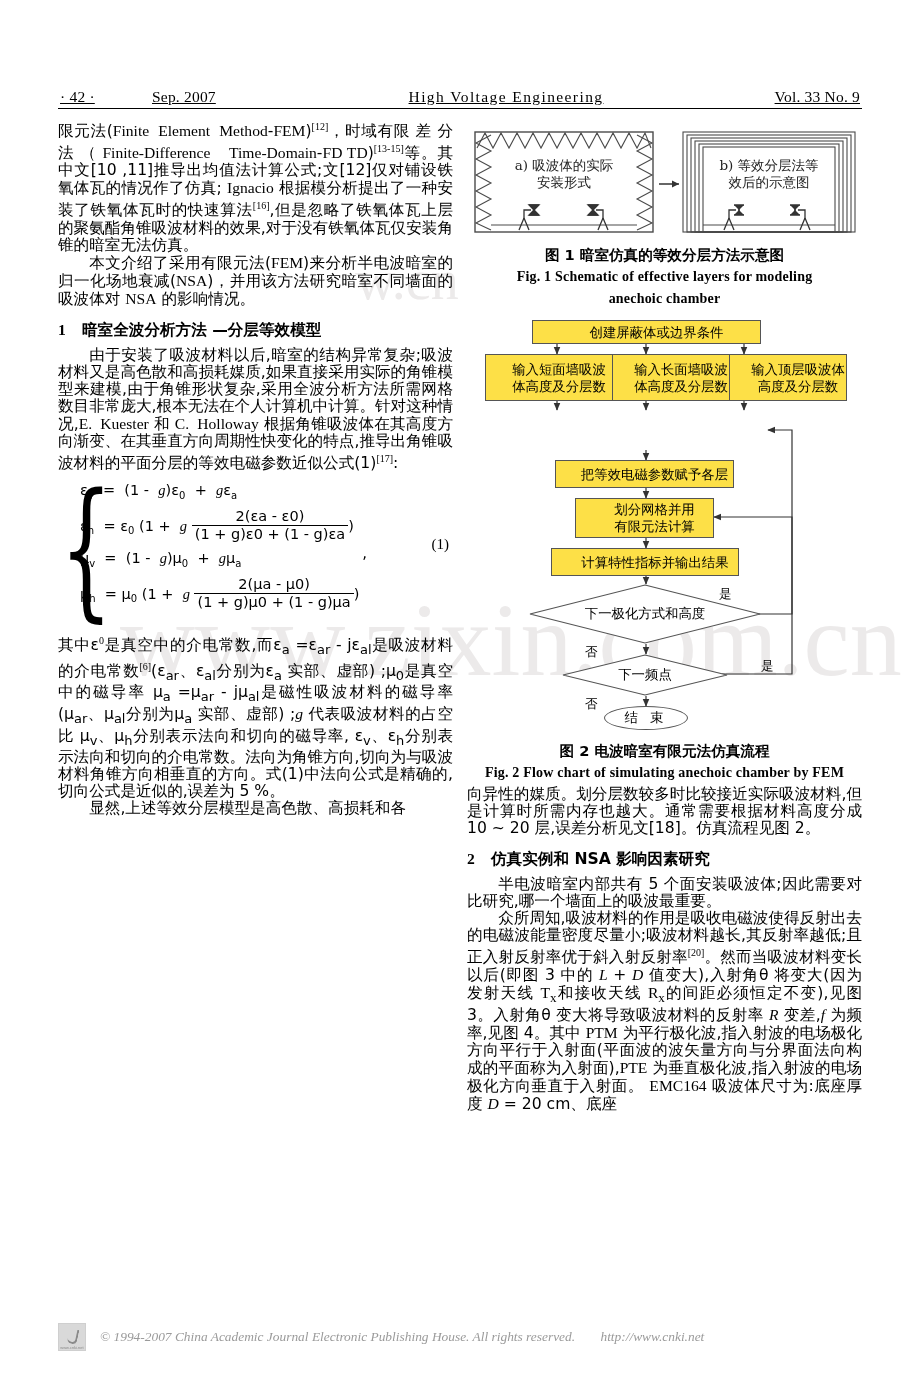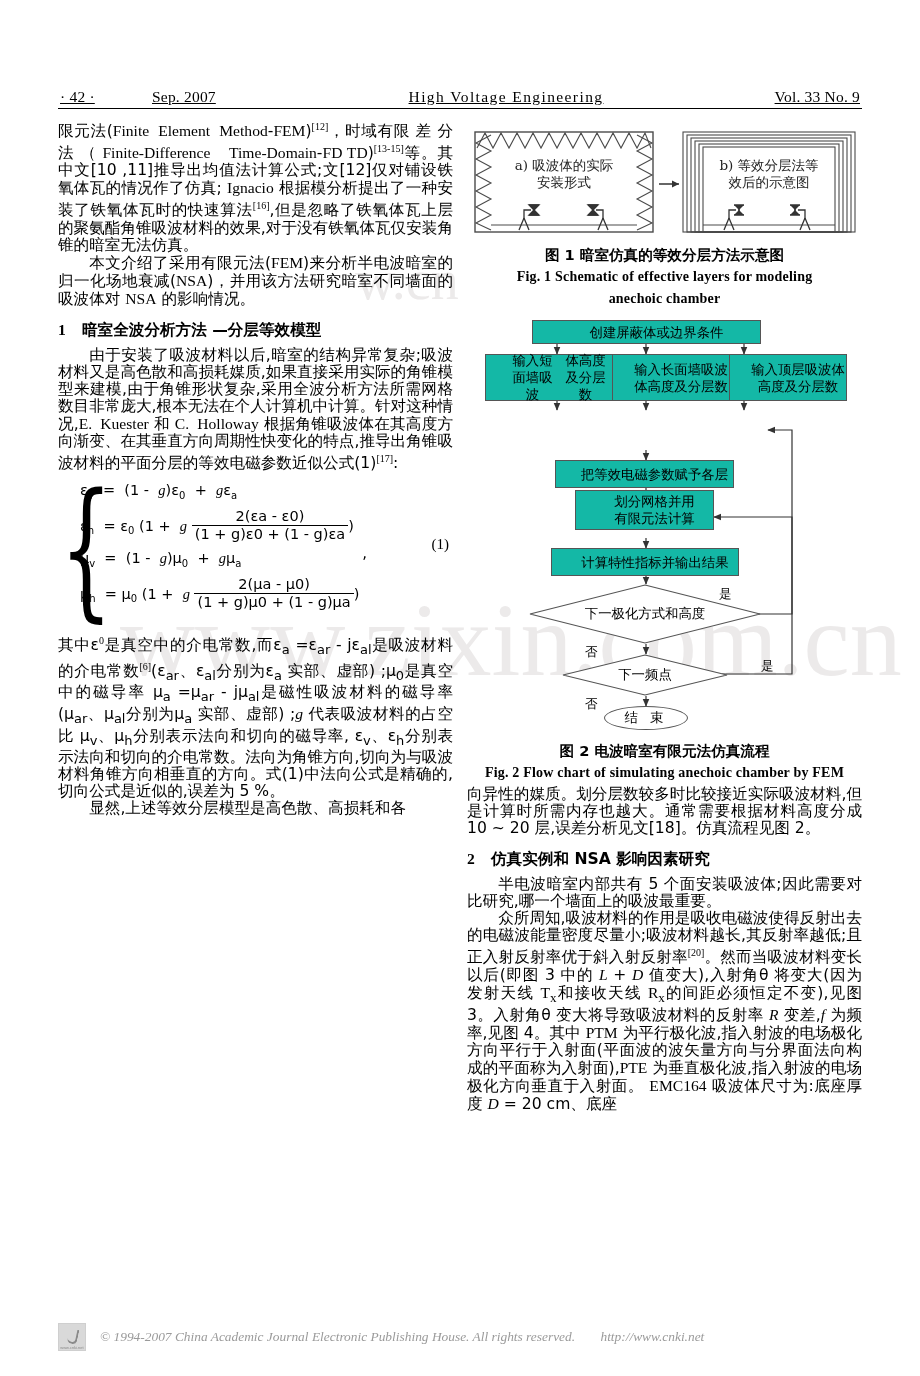--- a/index.html
+++ b/index.html
@@ -77,21 +77,21 @@
     margin-top:4px;
   }
   .fig-caption .en{
     font-family:"Liberation Serif","DejaVu Serif",serif;font-weight:bold;font-size:14px;
     letter-spacing:.2px;
   }
 
   
   .flow{position:relative;width:395px;height:424px;margin-top:4px;}
   .fbox{
-    position:absolute;border:1.2px solid #555;background:#14b8a6;
+    position:absolute;border:1.2px solid #555;background:#fde047;
     display:flex;align-items:center;justify-content:center;text-align:center;
     font-size:13.4px;line-height:17px;
     font-family:"DejaVu Serif","Liberation Serif",serif;
     box-sizing:border-box;
     padding-left:20px;
   }
   .fdia{position:absolute;}
   .fdia svg{display:block;}
   .fdia .dlabel{
     position:absolute;left:0;top:0;width:100%;height:100%;
@@ -310,37 +310,37 @@
 
         <line x1="179" y1="330" x2="179" y2="340" stroke="#333" stroke-width="1.2" marker-end="url(#ah)"></line>
 
         <path d="M255,360 L325,360 L325,203 L247,203" fill="none" stroke="#333" stroke-width="1.2" marker-end="url(#ah)"></path>
 
         <line x1="179" y1="382" x2="179" y2="392" stroke="#333" stroke-width="1.2" marker-end="url(#ah)"></line>
       </svg>
 
       <div class="fbox" style="left:65px;top:6px;width:229px;height:24px;">创建屏蔽体或边界条件</div>
 
-      <div class="fbox" style="left:18px;top:40px;width:128px;height:47px;flex-direction:row;">
+      <div class="fbox" style="left:18px;top:40px;width:128px;height:47px;flex-direction:column;">
         <span>输入短面墙吸波</span>
         <span>体高度及分层数</span>
       </div>
       <div class="fbox" style="left:145px;top:40px;width:118px;height:47px;flex-direction:column;">
         <span>输入长面墙吸波</span>
         <span>体高度及分层数</span>
       </div>
       <div class="fbox" style="left:262px;top:40px;width:118px;height:47px;flex-direction:column;">
         <span>输入顶层吸波体</span>
         <span>高度及分层数</span>
       </div>
 
 
       <div class="fbox" style="left:88px;top:146px;width:179px;height:28px;">把等效电磁参数赋予各层</div>
 
-      <div class="fbox" style="left:108px;top:176px;width:139px;height:40px;flex-direction:column;">
+      <div class="fbox" style="left:108px;top:184px;width:139px;height:40px;flex-direction:column;">
         <span>划分网格并用</span>
         <span>有限元法计算</span>
       </div>
 
       <div class="fbox" style="left:84px;top:234px;width:188px;height:28px;">计算特性指标并输出结果</div>
 
       <div class="fdia" style="left:62px;top:270px;width:232px;height:60px;">
         <svg width="232" height="60" viewBox="0 0 232 60">
           <polygon points="116,1 231,30 116,59 1,30" fill="#fff" stroke="#555" stroke-width="1.2"></polygon>
         </svg>

